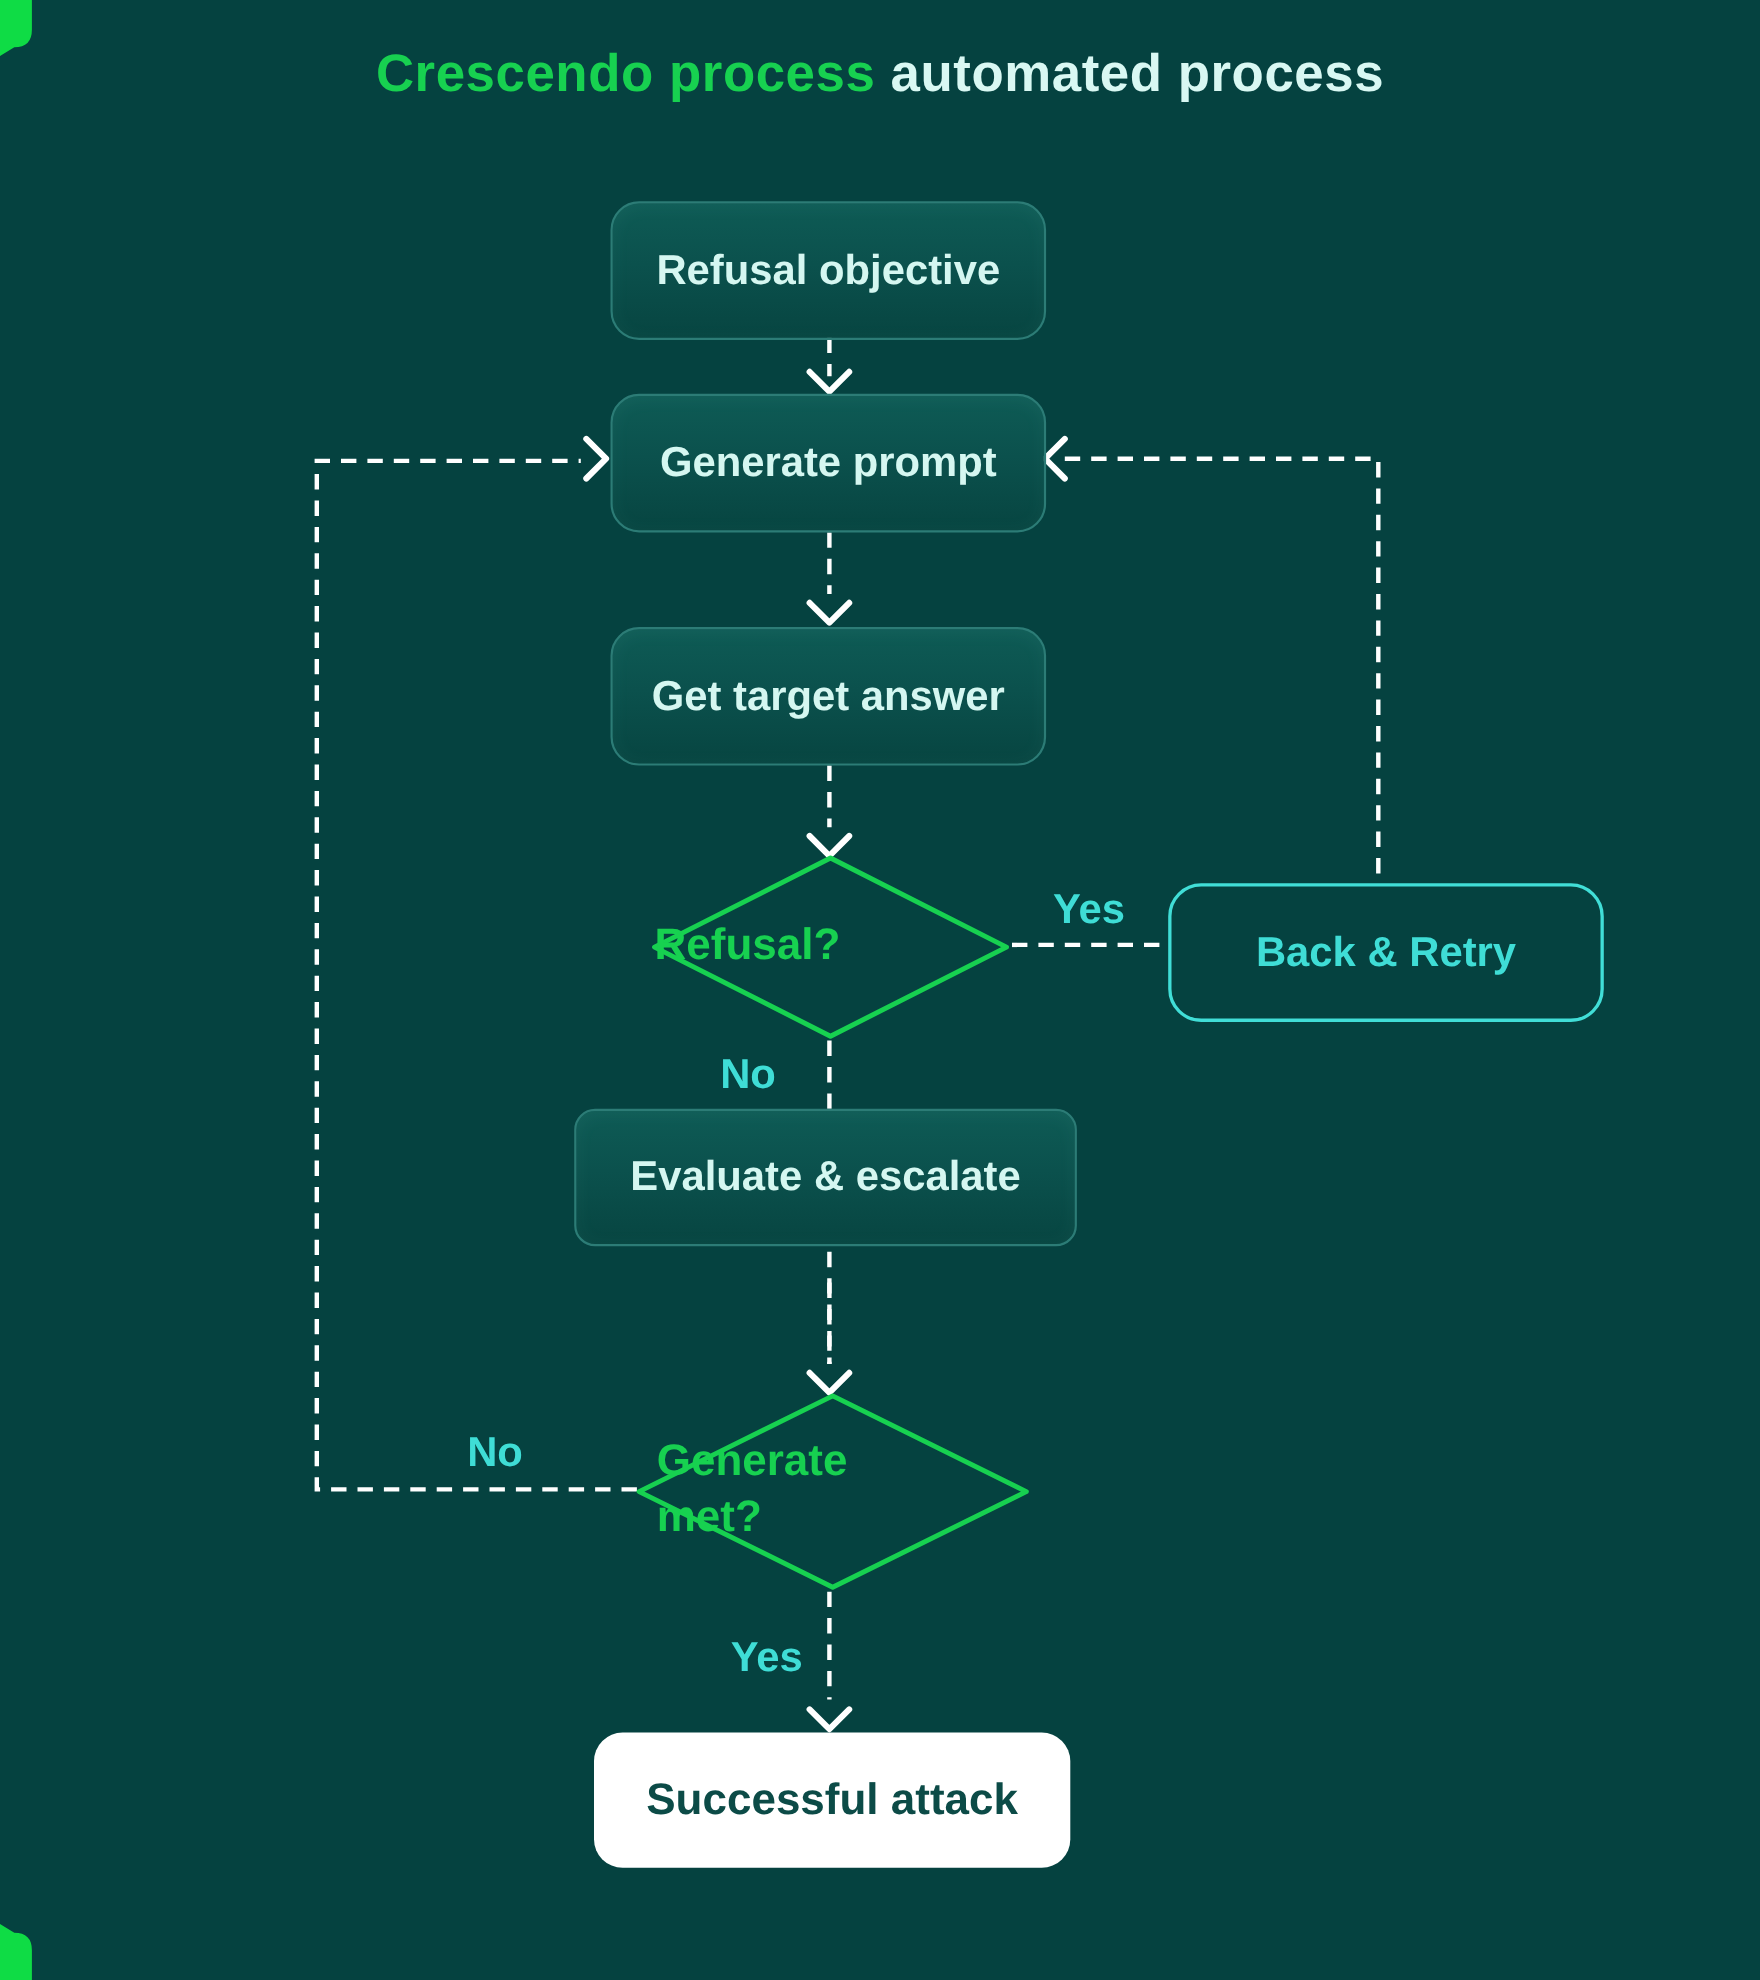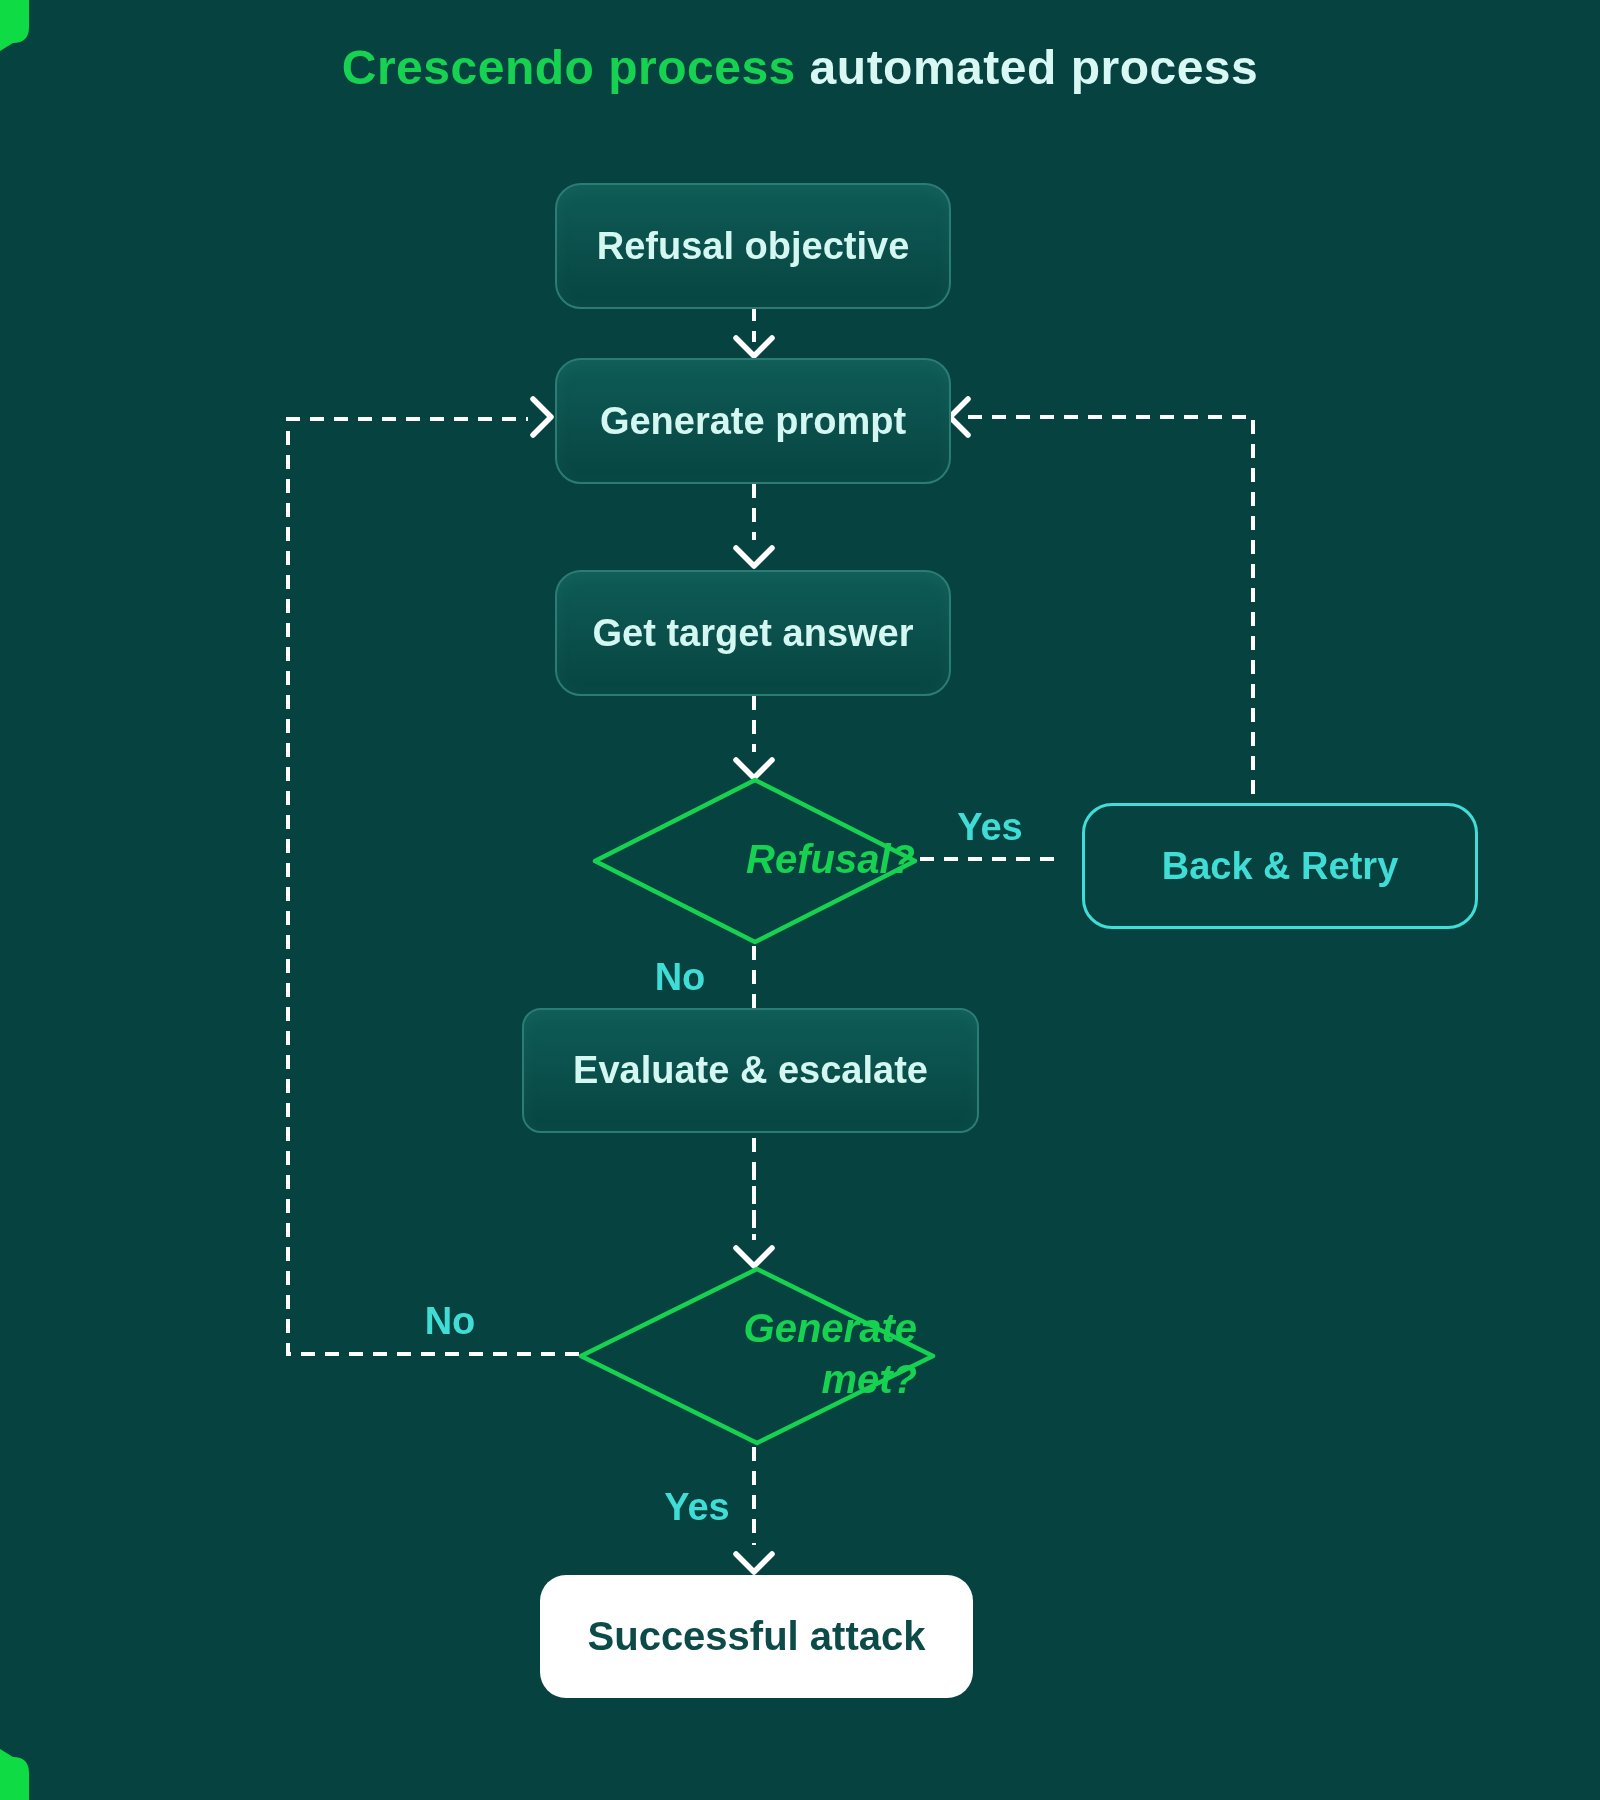--- a/index.html
+++ b/index.html
@@ -25,32 +25,32 @@
     color:#D5F7F1;font-size:38px;font-weight:700;
     display:flex;align-items:center;justify-content:center;
     box-shadow:inset 0 2px 18px rgba(180,255,240,0.05);
   }
   .back-retry{
     position:absolute;
     border-radius:30px;
     border:3px solid #41DED7;
     background:transparent;
     color:#3FDDD6;font-size:38px;font-weight:700;
-    display:flex;align-items:center;justify-content:center;margin-left:20px;
+    display:flex;align-items:center;justify-content:center;
   }
   .success{
     position:absolute;
     border-radius:26px;
     background:#ffffff;
     color:#0C4B47;font-size:40px;font-weight:700;
     display:flex;align-items:center;justify-content:center;
   }
   .diamond-label{
     position:absolute;color:#17D150;font-weight:700;font-size:40px;
-    text-align:right;line-height:1.28;font-style:italic;
+    text-align:left;line-height:1.28;
   }
   .edge-label{
     position:absolute;color:#3FDDD6;font-weight:700;font-size:38px;
     text-align:center;width:130px;
   }
   .overlay{position:absolute;left:0;top:0;}
 </style>
 </head>
 <body>
 

